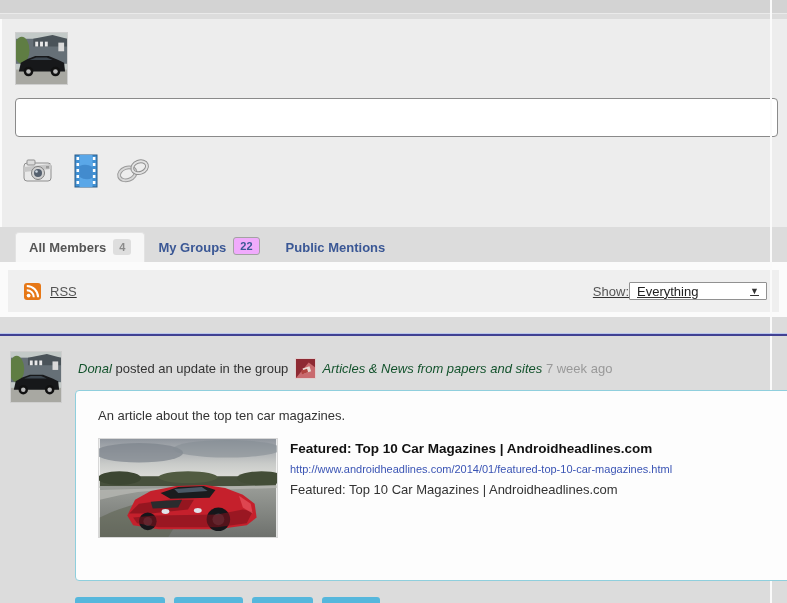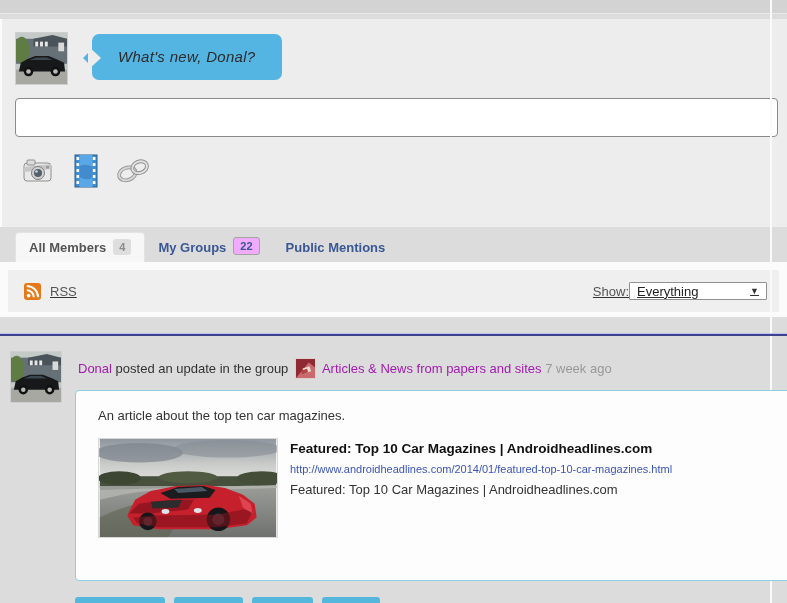--- a/index.html
+++ b/index.html
@@ -74,21 +74,21 @@
     padding:0 7px; font-size:13px; color:#222; cursor:pointer;
   }
   .select-arrow { font-size:9px; color:#333; }
 
   .navy-divider { margin-top:16px; height:3px; background:#414193; border-top:1px solid #b9c6ec; position:relative; z-index:2; }
 
   
   .activity-item { padding:15px 0 0 10px; }
   .activity-avatar { width:52px; height:52px; float:left; border:1px solid #cfcfcf; background:#b9c2c2; }
   .activity-header { margin-left:68px; padding-top:7px; font-size:13px; color:#333; }
-  .activity-header a { text-decoration:none; color:#a21caf; cursor:pointer; }
+  .activity-header a { text-decoration:none; color:#14532d; cursor:pointer;font-style:italic; }
   .group-mini { width:21px; height:21px; vertical-align:-6px; margin:0 3px; border:1px solid #e0cfcf; }
   .time-ago { color:#999; }
   .activity-content {
     margin-left:65px; margin-right:-6px; margin-top:11px;
     background:#fdfdfd; border:1px solid #8fcfdd; border-radius:4px;
     padding:17px 20px 16px 22px; height:191px; position:relative; z-index:2;
     font-size:13px; color:#333;
   }
   .link-preview { display:flex; margin-top:15px; }
   .preview-img { width:180px; height:100px; border:1px solid #d8d8d8; flex:none; display:block; }
@@ -122,25 +122,20 @@
       <rect x="44" y="10" width="6" height="9" fill="#dadada"></rect>
       <ellipse cx="6" cy="18" rx="8" ry="14" fill="#5f7d43"></ellipse>
       <rect x="0" y="38" width="53" height="15" fill="#a8a8a2"></rect>
       <path d="M3 40 L5 31 L12 27 L20 24 L34 24 L44 28 L50 31 L51 40 Z" fill="#17181a"></path>
       <path d="M14 28 L21 25.5 L32 25.5 L38 28 Z" fill="#3d4750"></path>
       <circle cx="13" cy="40" r="5" fill="#111"></circle>
         <circle cx="13" cy="40" r="2.4" fill="#b9b9b9"></circle>
       <circle cx="41" cy="40" r="5" fill="#111"></circle>
         <circle cx="41" cy="40" r="2.4" fill="#b9b9b9"></circle>
     </svg>
-    <div class="bubble">
-      <span class="tail-out"></span>
-      <span class="tail-notch"></span>
-      <span>What's new, Donal?</span>
-    </div>
   </div>
   <textarea class="wn-textarea" value="" style=""></textarea>
   <div class="wn-tools">
     <span class="tool-btn">
       <svg width="32" height="28" viewBox="0 0 32 28" xmlns="http://www.w3.org/2000/svg">
         <rect x="1" y="6" width="27" height="18" rx="3" fill="#e9e9e9" stroke="#8f8f8f"></rect>
         <path d="M1 10 L28 7 L28 12 L1 15 Z" fill="#c7c7c7"></path>
         <rect x="4" y="3" width="8" height="5" rx="1" fill="#dcdcdc" stroke="#8f8f8f"></rect>
         <circle cx="15" cy="16" r="6.5" fill="#d2d2d2" stroke="#7d7d7d"></circle>
         <circle cx="15" cy="16" r="4" fill="#55606e"></circle>

